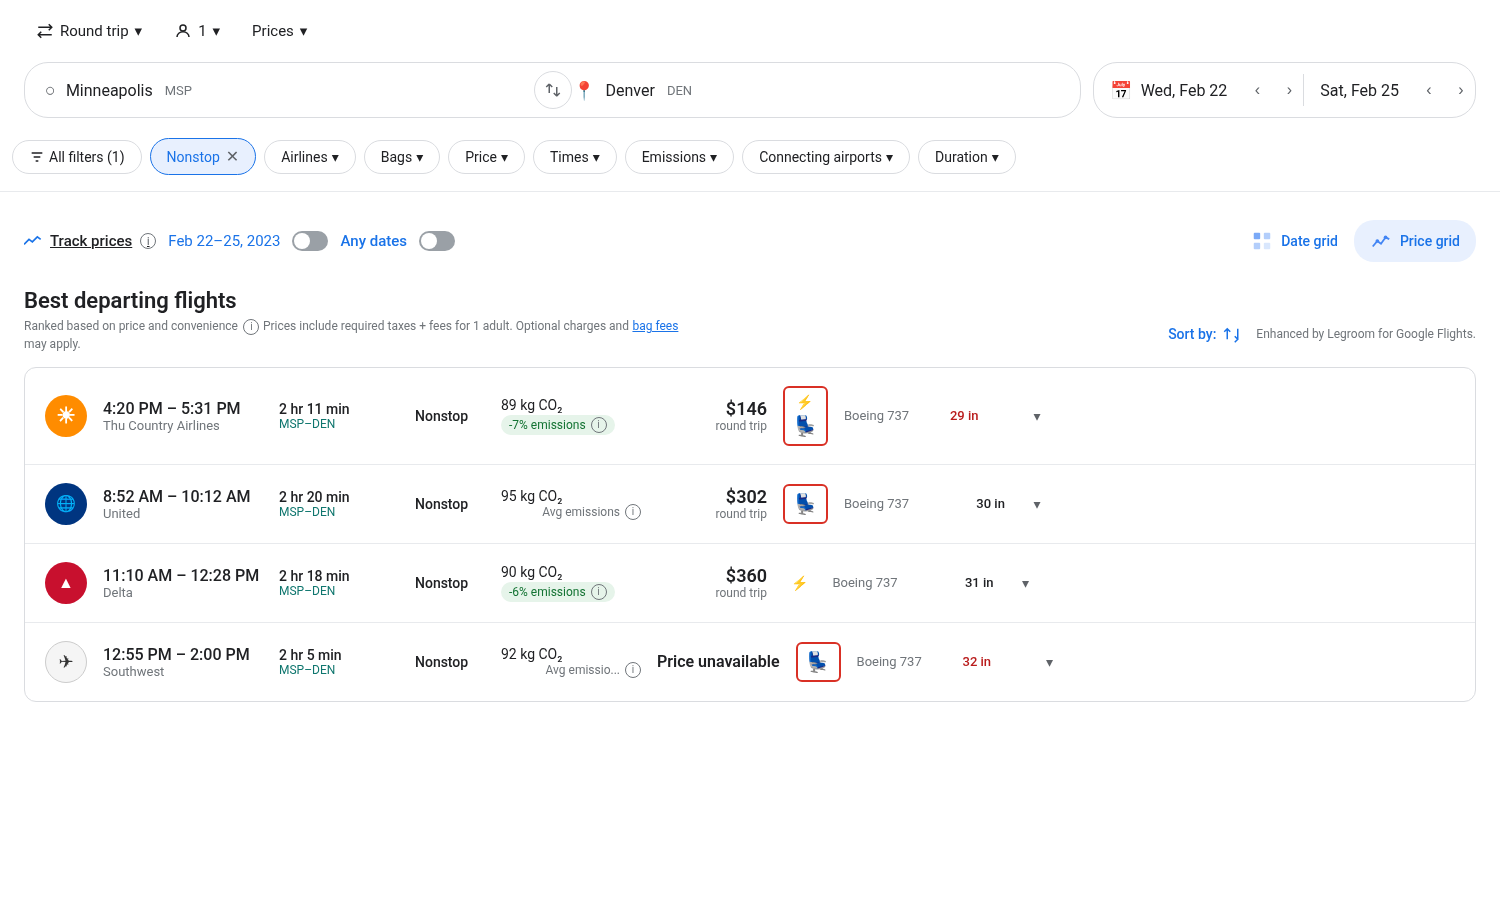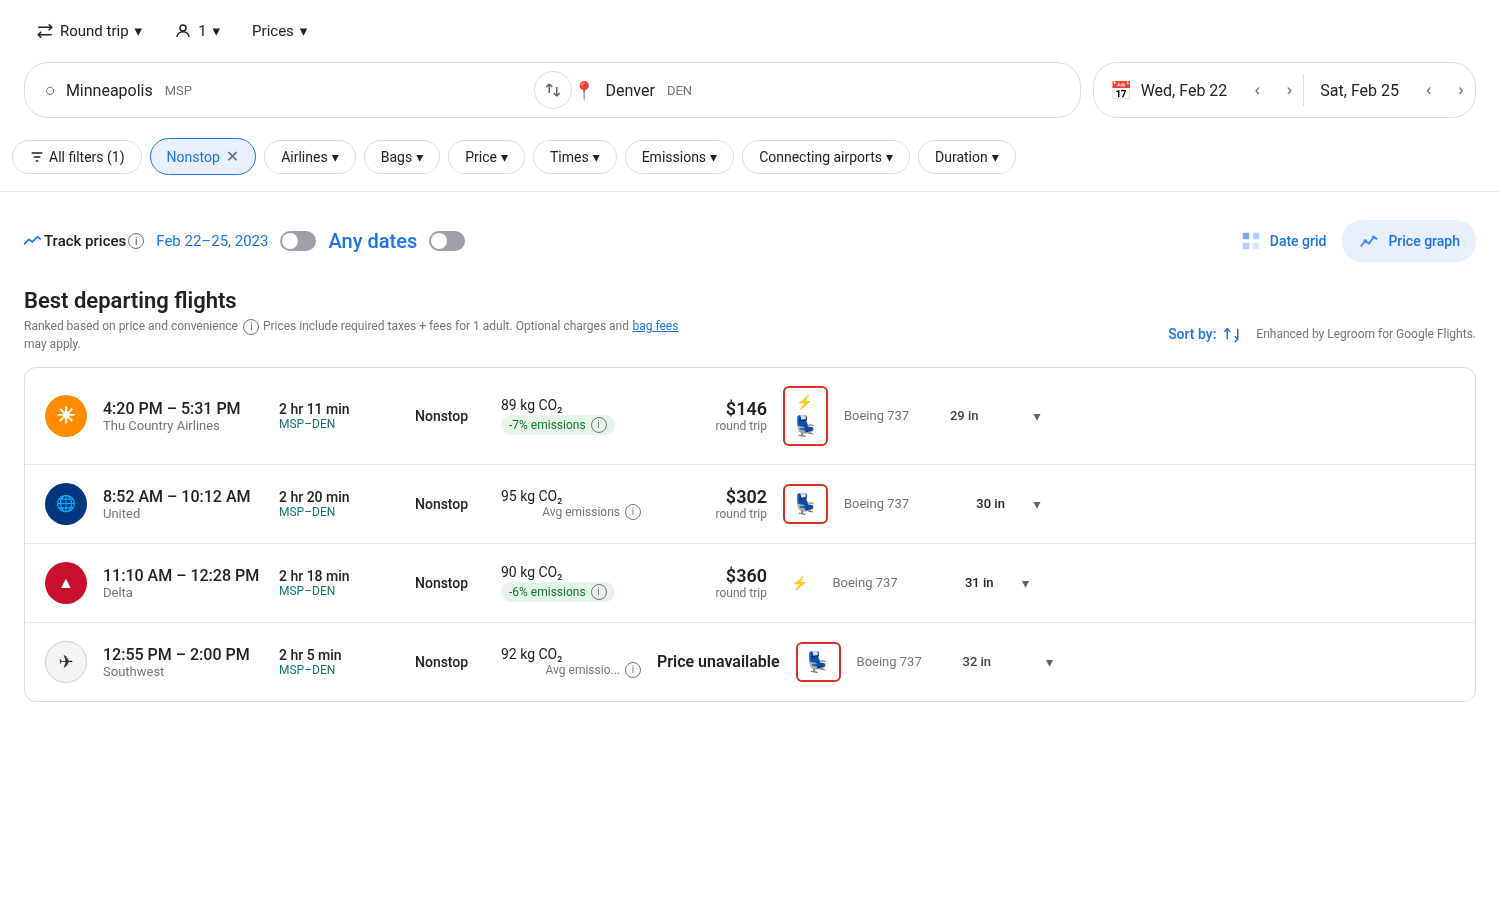--- a/index.html
+++ b/index.html
@@ -10,21 +10,21 @@
     .trip-option svg { width: 18px; height: 18px; }
 
     .filters-bar { display: flex; align-items: center; gap: 8px; padding: 8px 12px; overflow-x: auto; }
     .filter-chip { display: flex; align-items: center; gap: 4px; padding: 8px 16px; border-radius: 20px; border: 1px solid #dadce0; cursor: pointer; font-size: 14px; white-space: nowrap; background: #fff; color: #202124; }
     .filter-chip.active { background: #e8f0fe; border-color: #1a73e8; color: #1a73e8; }
     .filter-chip.all-filters { background: #fff; }
     .filter-chip .close-x { color: #5f6368; cursor: pointer; font-size: 16px; margin-left: 2px; }
 
     .tracking-bar { display: flex; align-items: center; gap: 16px; padding: 20px 24px 10px; }
     .tracking-left { display: flex; align-items: center; gap: 12px; flex: 1; }
-    .track-label { display: flex; align-items: center; font-size: 15px; font-weight: 500; }
+    .track-label { display: flex; align-items: center; gap: 6px; font-size: 15px; font-weight: 500; text-decoration: underline; }
     .date-blue { color: #1a73e8; font-size: 15px; }
     .toggle { width: 36px; height: 20px; border-radius: 10px; background: #9aa0a6; position: relative; cursor: pointer; }
     .toggle::after { content: ''; position: absolute; width: 16px; height: 16px; border-radius: 50%; background: #fff; top: 2px; left: 2px; transition: left 0.2s; }
     .tracking-right { display: flex; align-items: center; gap: 0; }
     .view-btn { display: flex; align-items: center; gap: 8px; padding: 10px 16px; border-radius: 20px; cursor: pointer; font-size: 14px; color: #1a73e8; font-weight: 500; }
     .view-btn.active { background: #e8f0fe; }
 
     .flights-section { padding: 16px 24px; }
     .section-title { font-size: 22px; font-weight: 600; margin-bottom: 4px; }
     .section-subtitle { font-size: 12px; color: #70757a; margin-bottom: 4px; }
@@ -54,21 +54,21 @@
     .emis-green { background: #e6f4ea; color: #137333; }
     .emis-avg { color: #70757a; font-size: 12px; text-align: right; }
 
     .flight-price { min-width: 110px; text-align: right; }
     .price-amount { font-size: 18px; font-weight: 600; }
     .price-type { font-size: 12px; color: #70757a; }
     .price-unavail { font-size: 16px; font-weight: 600; }
 
     .flight-aircraft { min-width: 90px; font-size: 13px; color: #70757a; }
     .flight-legroom { min-width: 55px; font-size: 13px; font-weight: 500; }
-    .legroom-green { color: #404040; }
+    .legroom-green { color: #b91c1c; }
     .legroom-normal { color: #202124; text-align: right; }
 
     .expand-btn { width: 32px; height: 32px; border-radius: 50%; display: flex; align-items: center; justify-content: center; cursor: pointer; color: #5f6368; }
 
     .info-icon { display: inline-flex; align-items: center; justify-content: center; width: 16px; height: 16px; border-radius: 50%; border: 1px solid #70757a; color: #70757a; font-size: 10px; cursor: pointer; margin-left: 2px; }
     .full-search-bar { display: flex; align-items: center; margin: 0 24px 12px; gap: 12px; }
     .origin-dest-bar { flex: 1; display: flex; align-items: center; border: 1px solid #dadce0; border-radius: 24px; height: 56px; position: relative; overflow: visible; }
     .od-segment { display: flex; align-items: center; gap: 10px; padding: 0 20px; flex: 1; height: 100%; cursor: pointer; }
     .od-divider { width: 1px; height: 32px; background: #dadce0; }
     .swap-circle { position: absolute; left: 50%; transform: translateX(-50%); width: 38px; height: 38px; border-radius: 50%; border: 1px solid #dadce0; background: #fff; display: flex; align-items: center; justify-content: center; cursor: pointer; z-index: 5; }
@@ -189,40 +189,40 @@
   <div class="tracking-left">
     <div class="track-label">
       <svg width="20" height="14" viewBox="0 0 24 16" fill="none">
         <polyline points="0,12 6,6 10,9 16,3 20,6" stroke="#1a73e8" stroke-width="2" fill="none"></polyline>
       </svg>
       <span>Track prices</span>
       <span class="info-icon">i</span>
     </div>
     <span class="date-blue">Feb 22–25, 2023</span>
     <div class="toggle"></div>
-    <span style="font-size:20px;color:#1a73e8;font-weight:500;cursor:pointer;">Any dates</span>
+    <span style="font-size:15px;color:#1a73e8;font-weight:500;cursor:pointer;">Any dates</span>
     <div class="toggle"></div>
   </div>
   <div class="tracking-right">
     <div class="view-btn">
       <svg width="22" height="22" viewBox="0 0 24 24" fill="none">
         <rect x="3" y="3" width="7" height="7" rx="1" fill="#4285f4" opacity="0.7"></rect>
         <rect x="14" y="3" width="7" height="7" rx="1" fill="#4285f4" opacity="0.4"></rect>
         <rect x="3" y="14" width="7" height="7" rx="1" fill="#4285f4" opacity="0.4"></rect>
         <rect x="14" y="14" width="7" height="7" rx="1" fill="#4285f4" opacity="0.2"></rect>
       </svg>
       <span>Date grid</span>
     </div>
     <div class="view-btn active">
       <svg width="22" height="22" viewBox="0 0 24 24" fill="none">
         <polyline points="3,18 8,12 12,15 17,8 21,10" stroke="#4285f4" stroke-width="2" fill="none"></polyline>
         <circle cx="8" cy="12" r="2" fill="#4285f4"></circle>
         <circle cx="17" cy="8" r="2" fill="#4285f4"></circle>
       </svg>
-      <span>Price graph</span>
+      <span>Price grid</span>
     </div>
   </div>
 </div>
 
 <div class="flights-section">
   <div class="section-title">Best departing flights</div>
   <div class="sort-row">
     <div>
       <span class="section-subtitle">Ranked based on price and convenience</span>
       <span class="info-icon">i</span>

